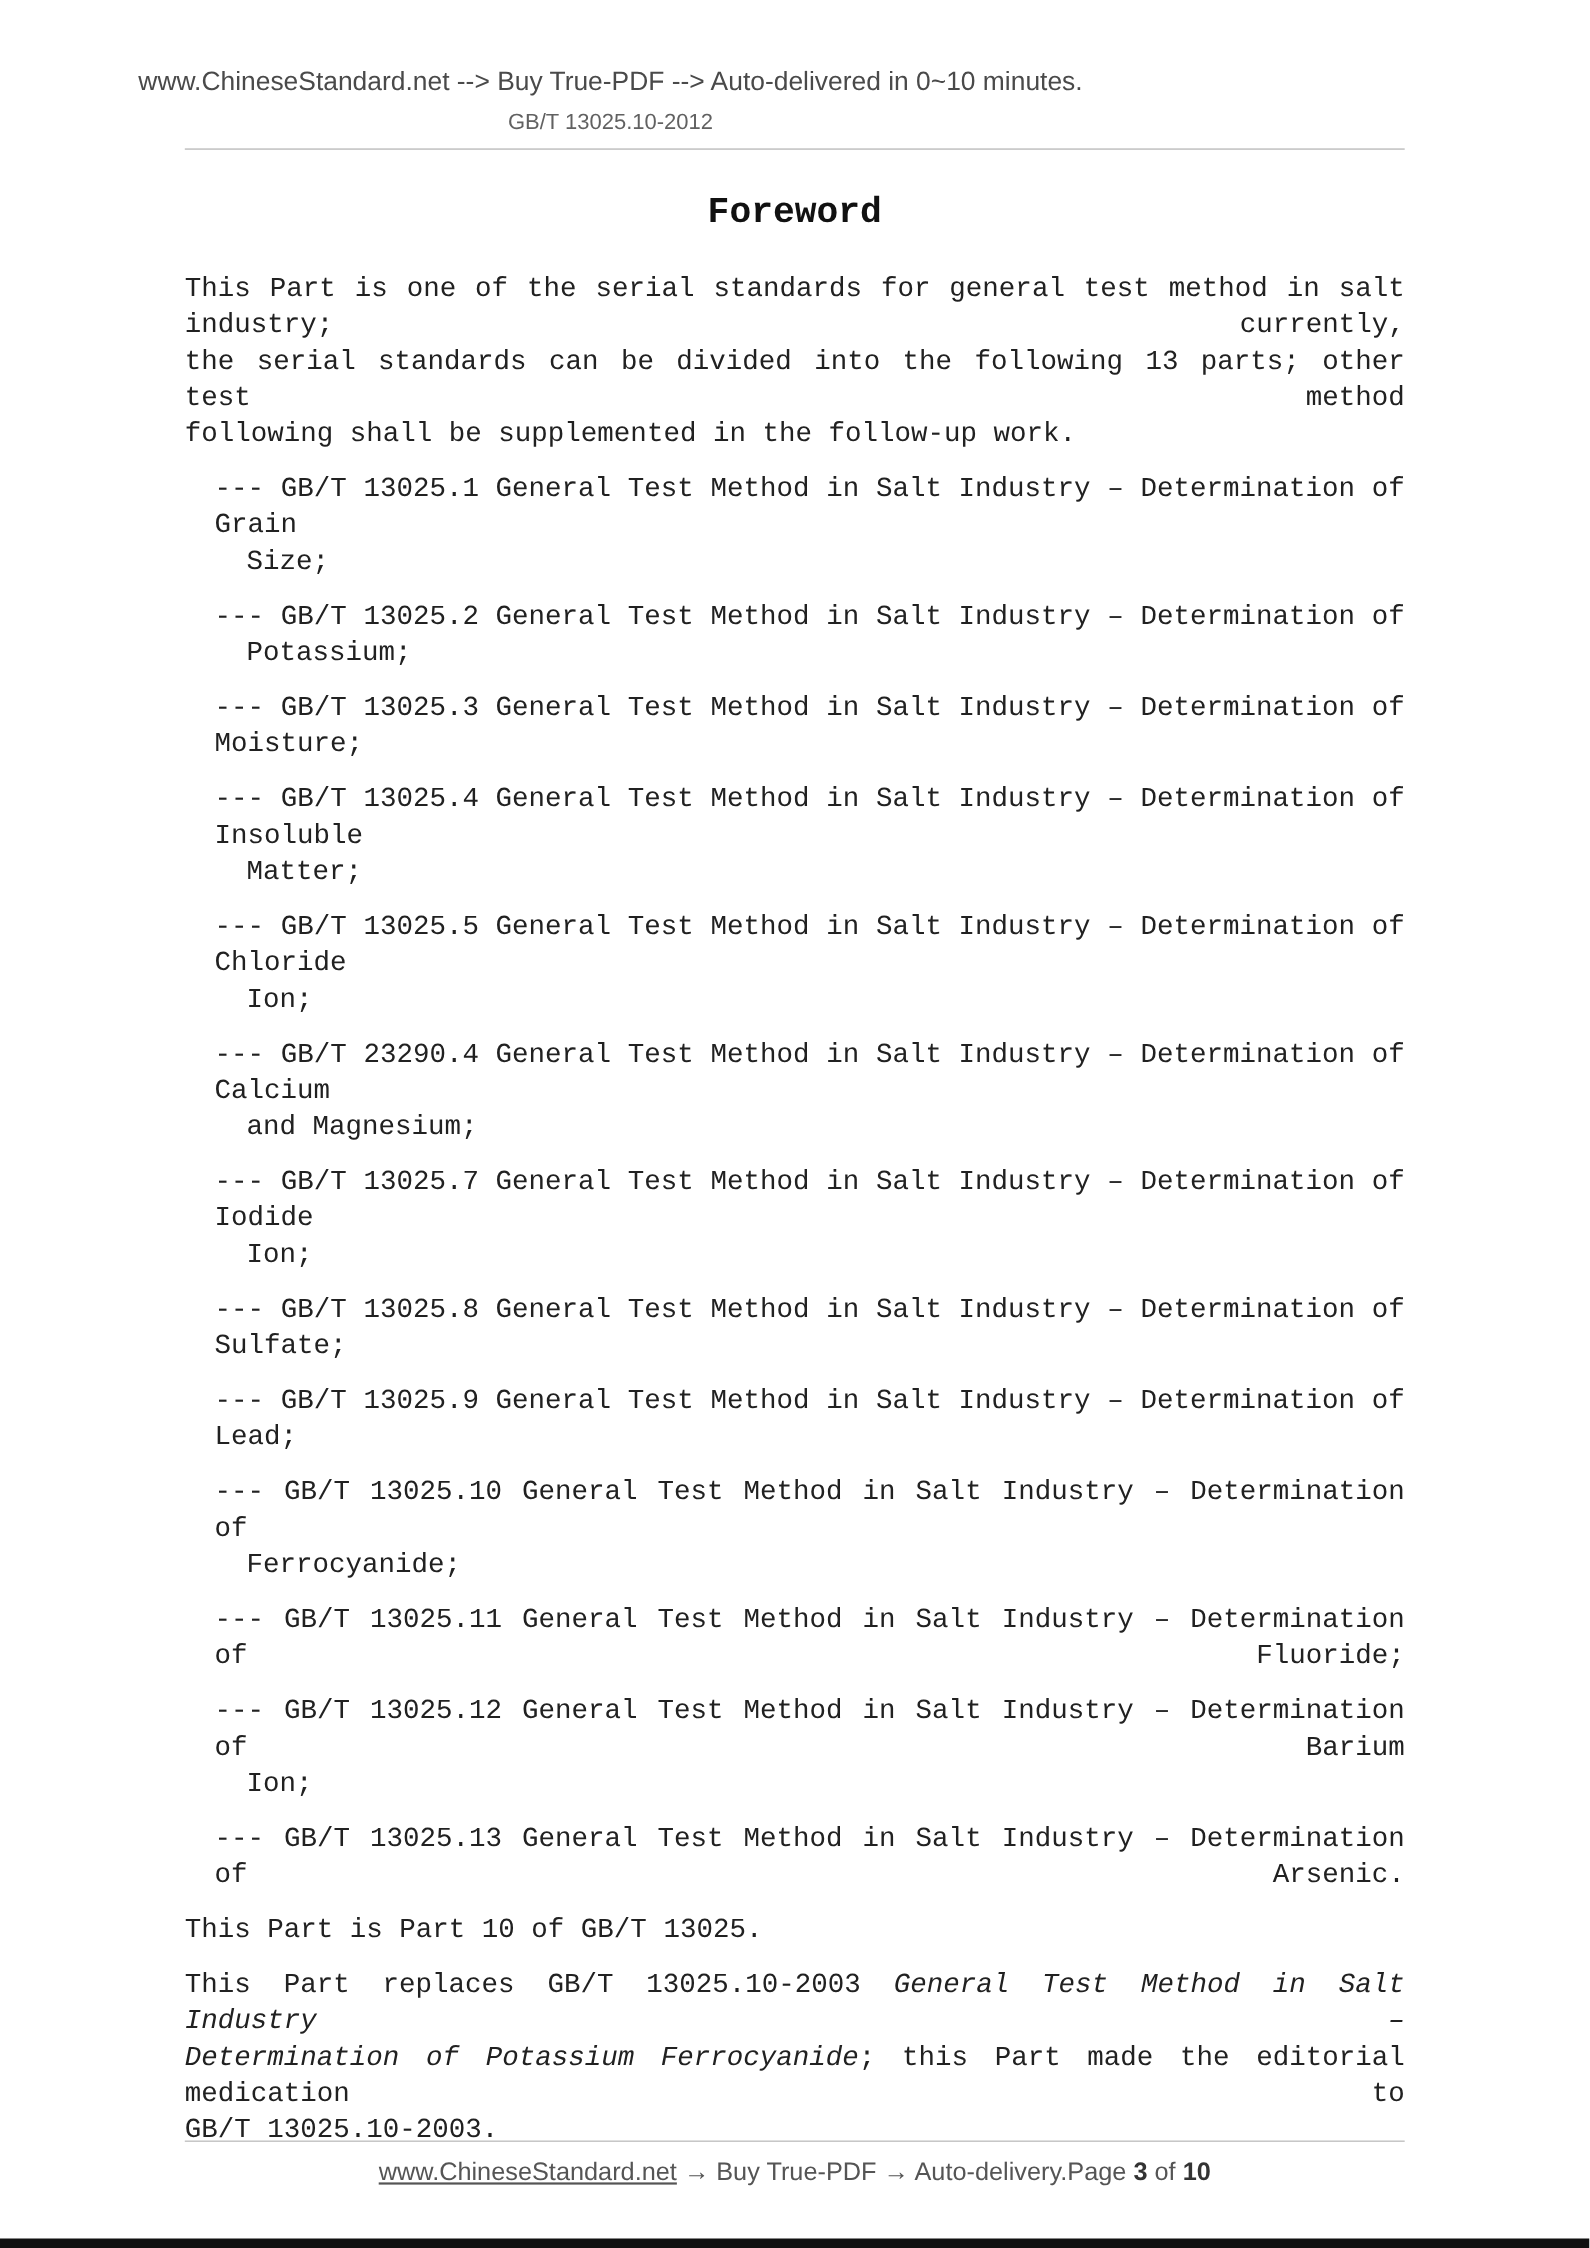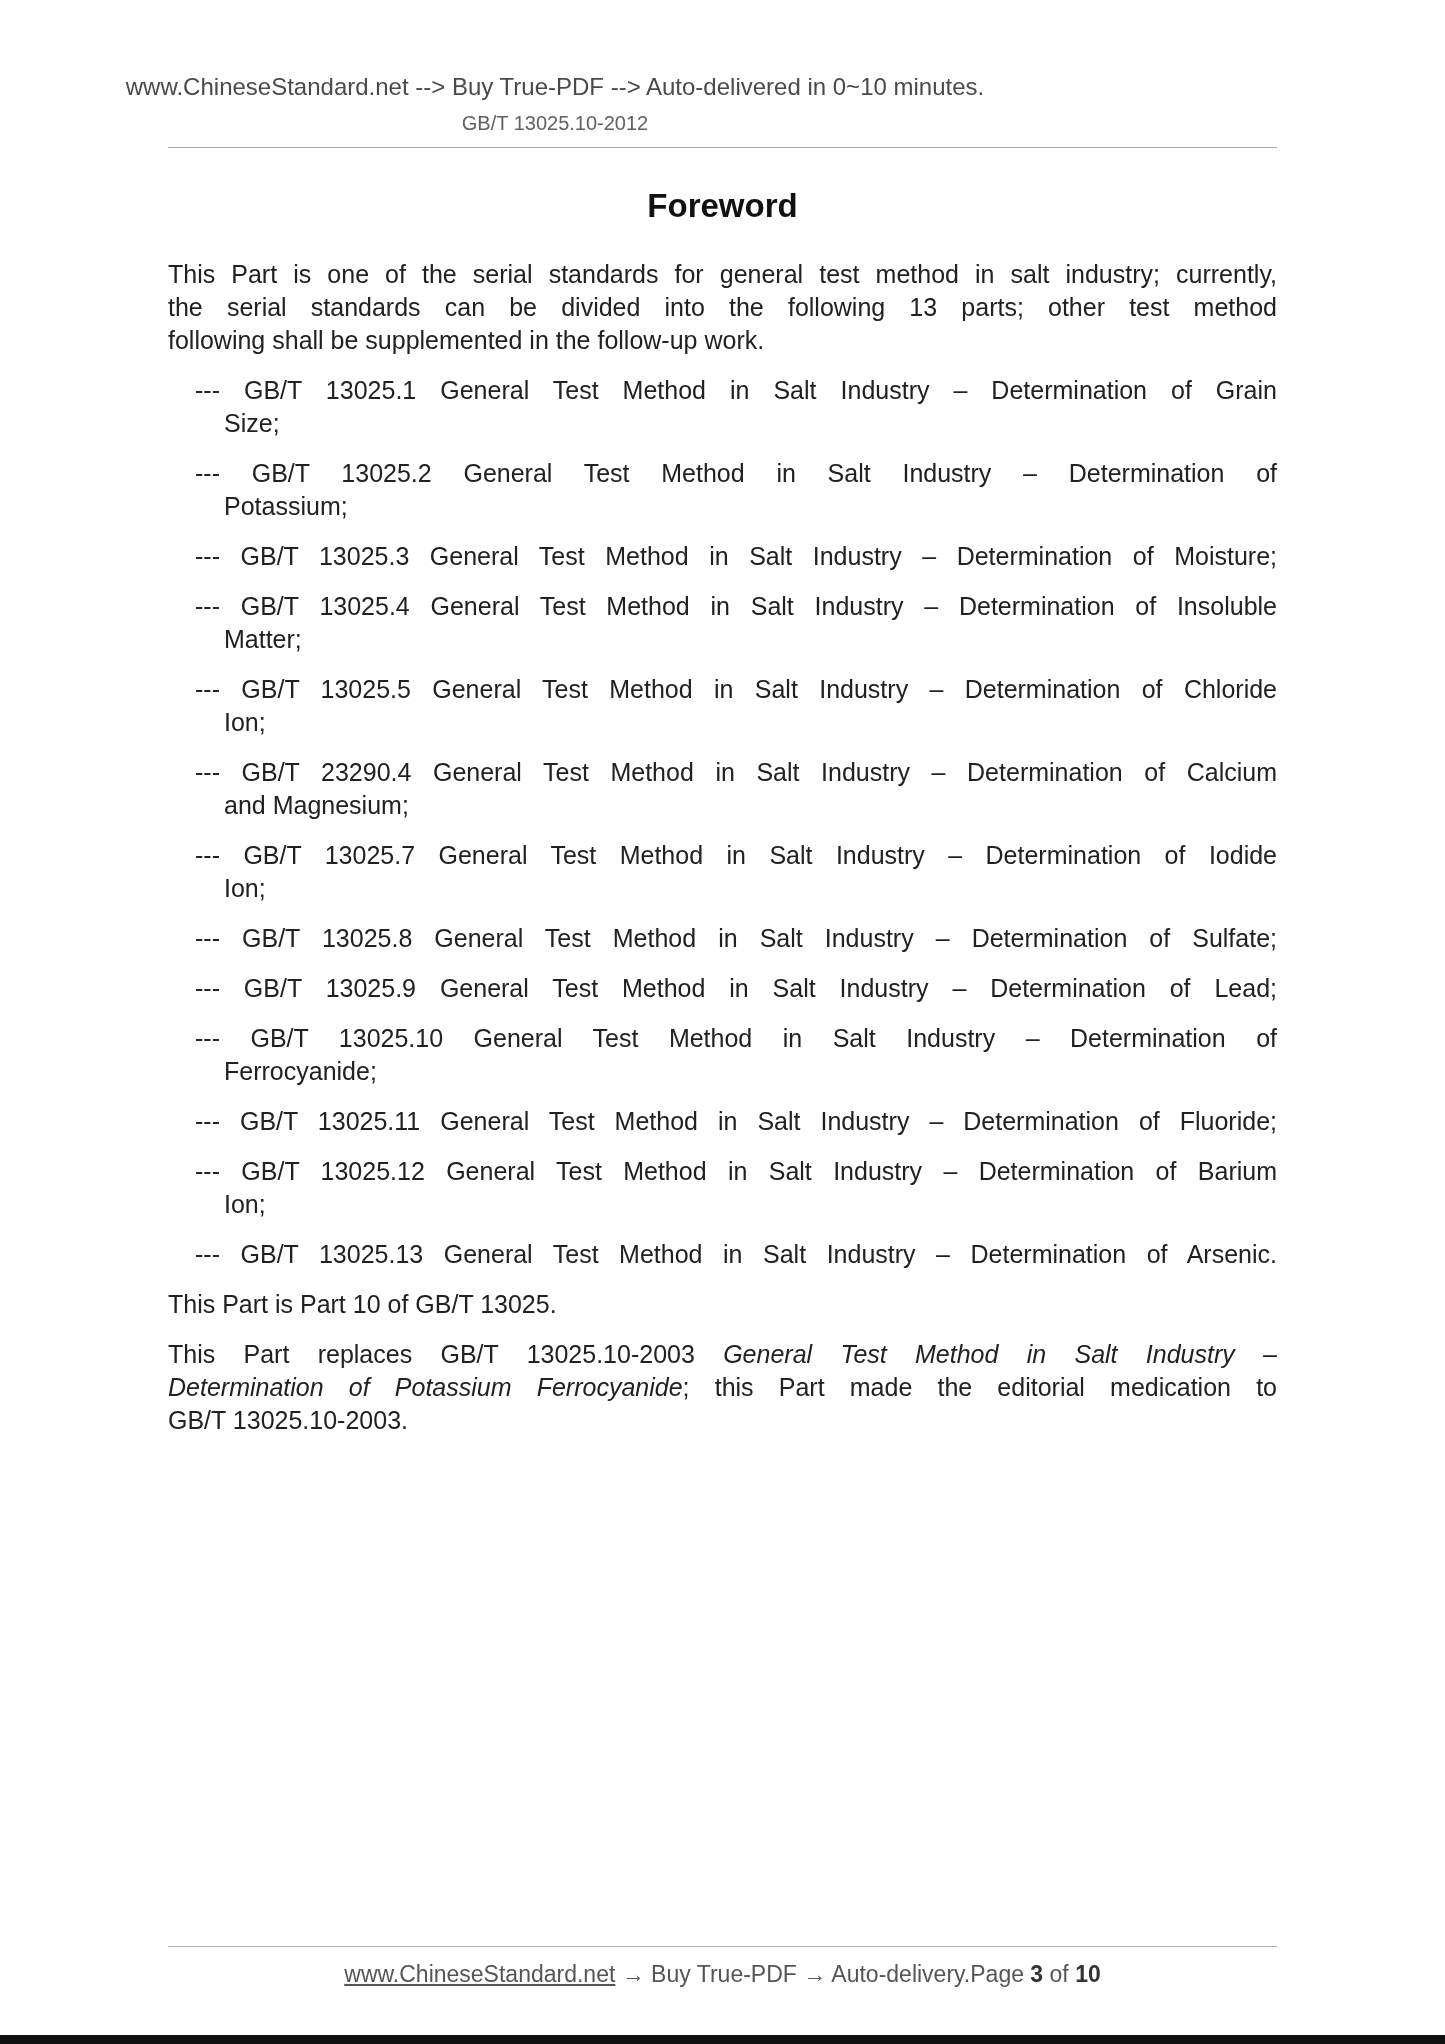--- a/index.html
+++ b/index.html
@@ -8,35 +8,35 @@
     height: 2044px;
     background: #ffffff;
     position: relative;
     overflow: hidden;
     font-family: "Liberation Sans", sans-serif;
     color: #212121;
   }
   .header {
     width: 1110px;
     text-align: center;
-    padding-top: 28px;
-    margin-top: 44px;
+    padding-top: 60px;
   }
   .banner   { font-size: 24px; line-height: 30px; color: #4a4a4a; }
   .std-code { font-size: 20px; line-height: 24px; color: #616161; margin-top: 9px; }
   .rule {
     border: none;
     border-top: 1px solid #aaaaaa;
     height: 0;
     margin: 12px 168px 0 168px;
   }
   .content {
     padding: 0 168px;
     font-size: 25px;
     line-height: 33px;
+    font-family: Liberation Mono, monospace;
   }
   .title {
     margin-top: 38px;
     text-align: center;
     font-size: 33px;
     line-height: 40px;
     font-weight: bold;
     color: #111111;
   }
   .intro { margin-top: 32px; }

